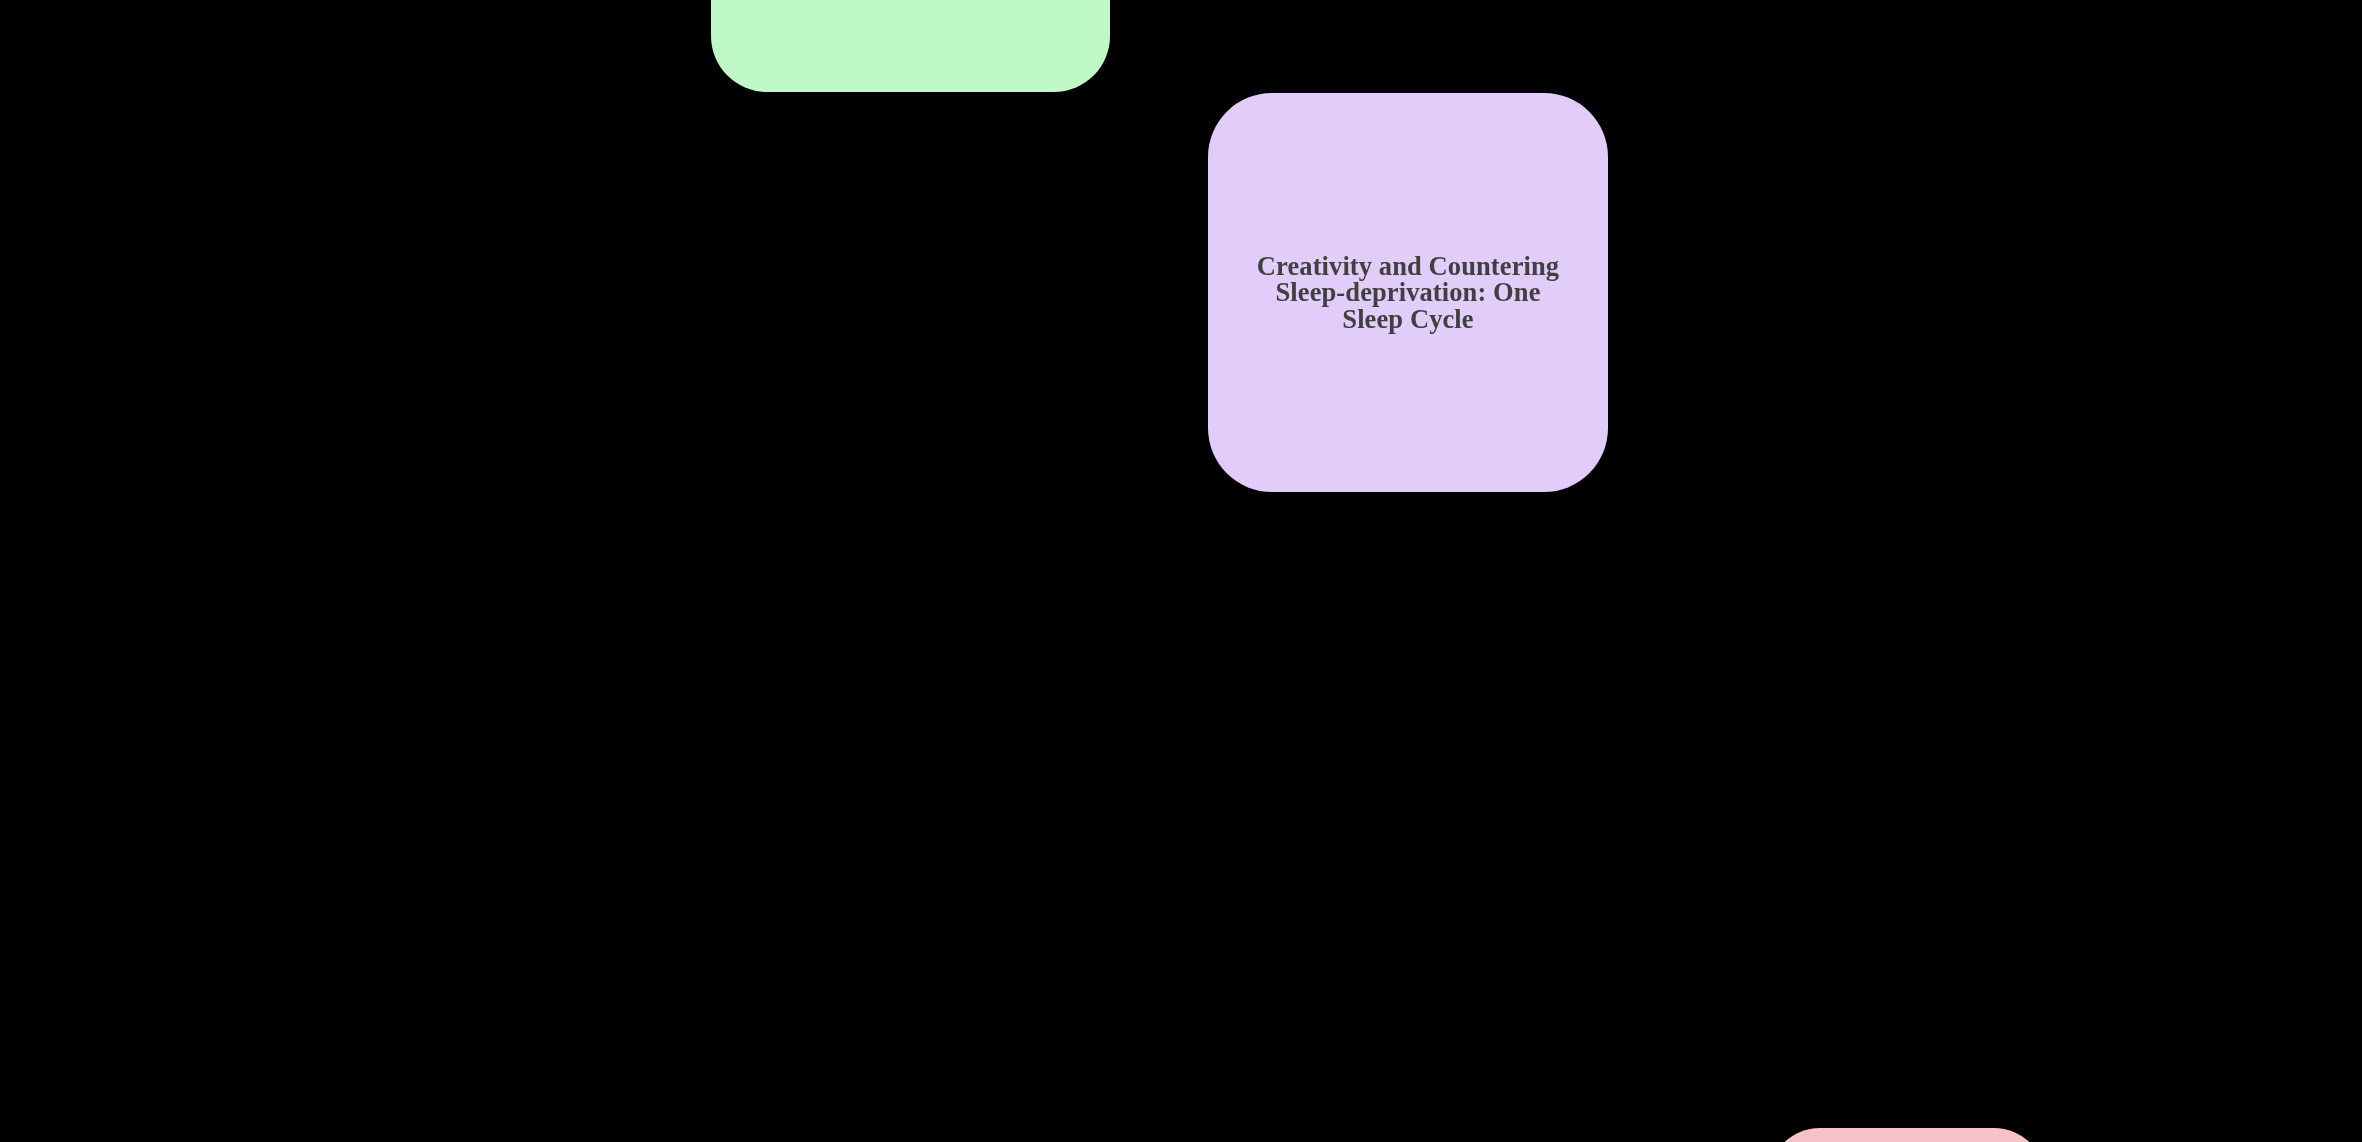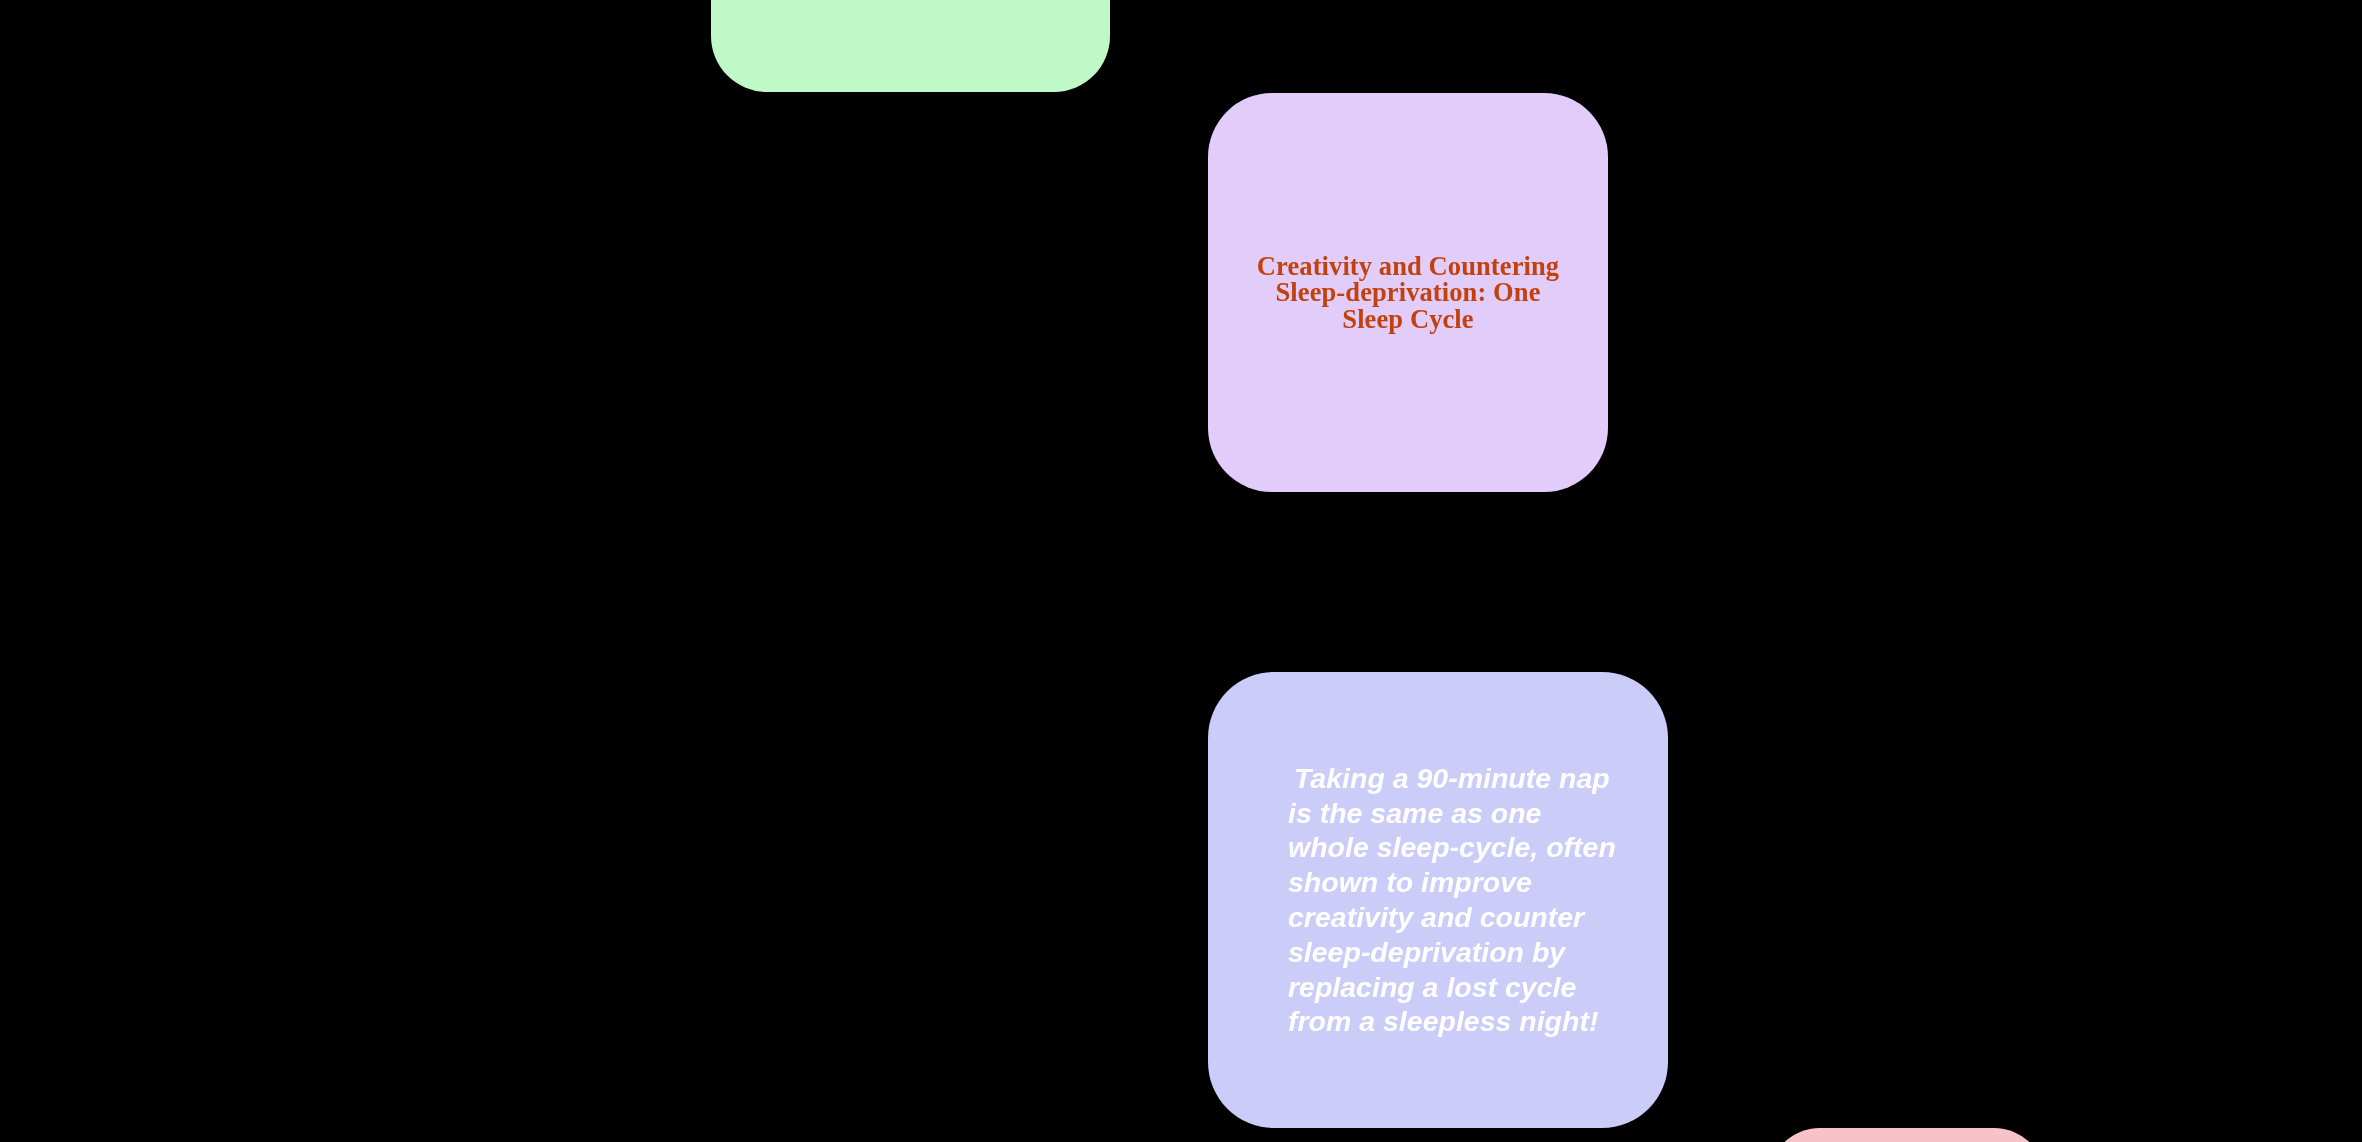--- a/index.html
+++ b/index.html
@@ -46,21 +46,21 @@
     height:399px;
     background:#E2CCFA;
     border-radius:64px;
     padding:26px 36px;
   }
   #card-purple .card-text {
     font-family:"Liberation Serif", serif;
     font-weight:bold;
     font-size:26.5px;
     line-height:1.0;
-    color:#c2410c;
+    color:#404040;
     text-align:center;
     width:100%;
     letter-spacing:0.1px;
   }
 
   
   #card-blue {
     left:1208px;
     top:672px;
     width:460px;
@@ -99,21 +99,18 @@
 <div id="canvas">
 
   <div class="card" id="card-green">
     <div class="card-text"></div>
   </div>
 
   <div class="card" id="card-purple">
     <div class="card-text">Creativity and Countering Sleep-deprivation: One Sleep Cycle</div>
   </div>
 
-  <div class="card" id="card-blue">
-    <div class="card-text">Taking a 90-minute nap is the same as one whole sleep-cycle, often shown to improve creativity and counter sleep-deprivation by replacing a lost cycle from a sleepless night!</div>
-  </div>
 
   <div class="card" id="card-pink">
     <div class="card-text"></div>
   </div>
 
 </div>
 
 </body></html>

